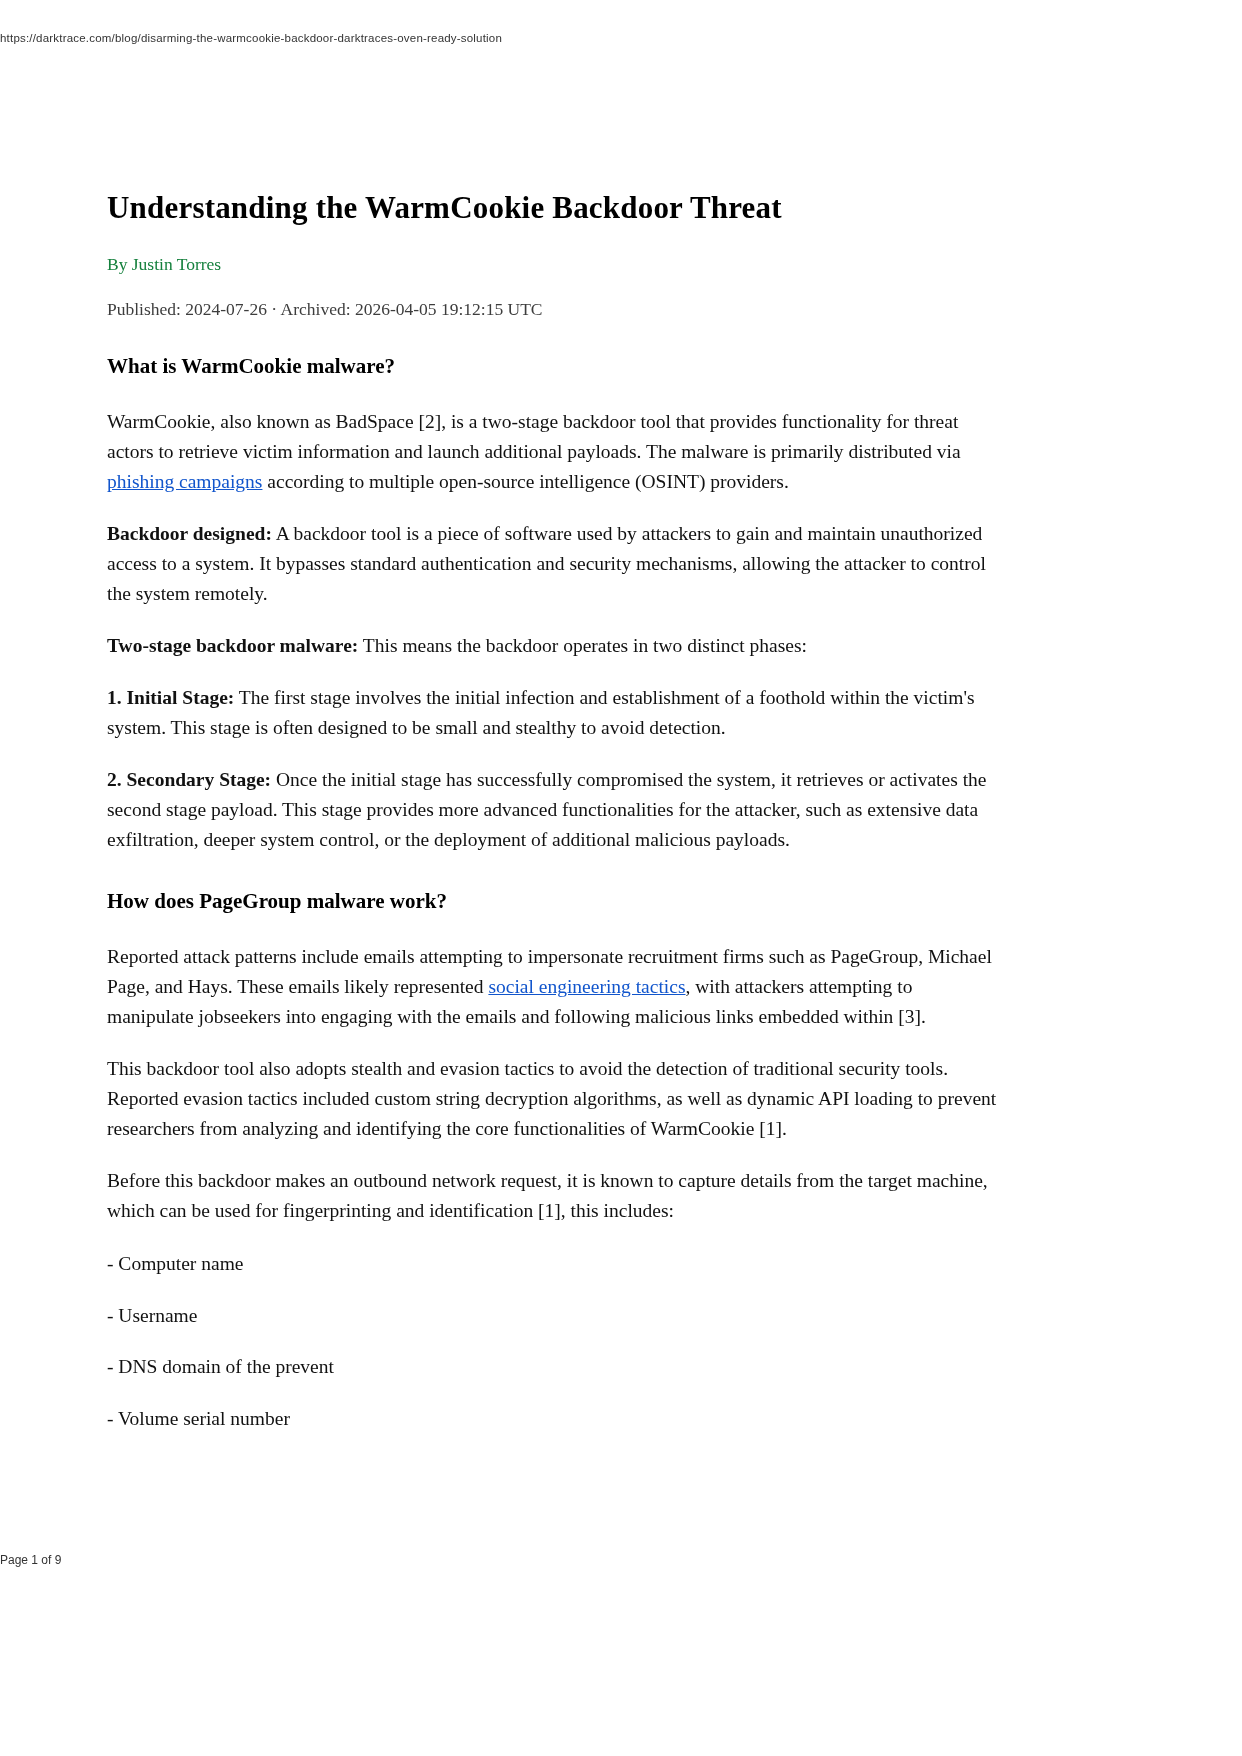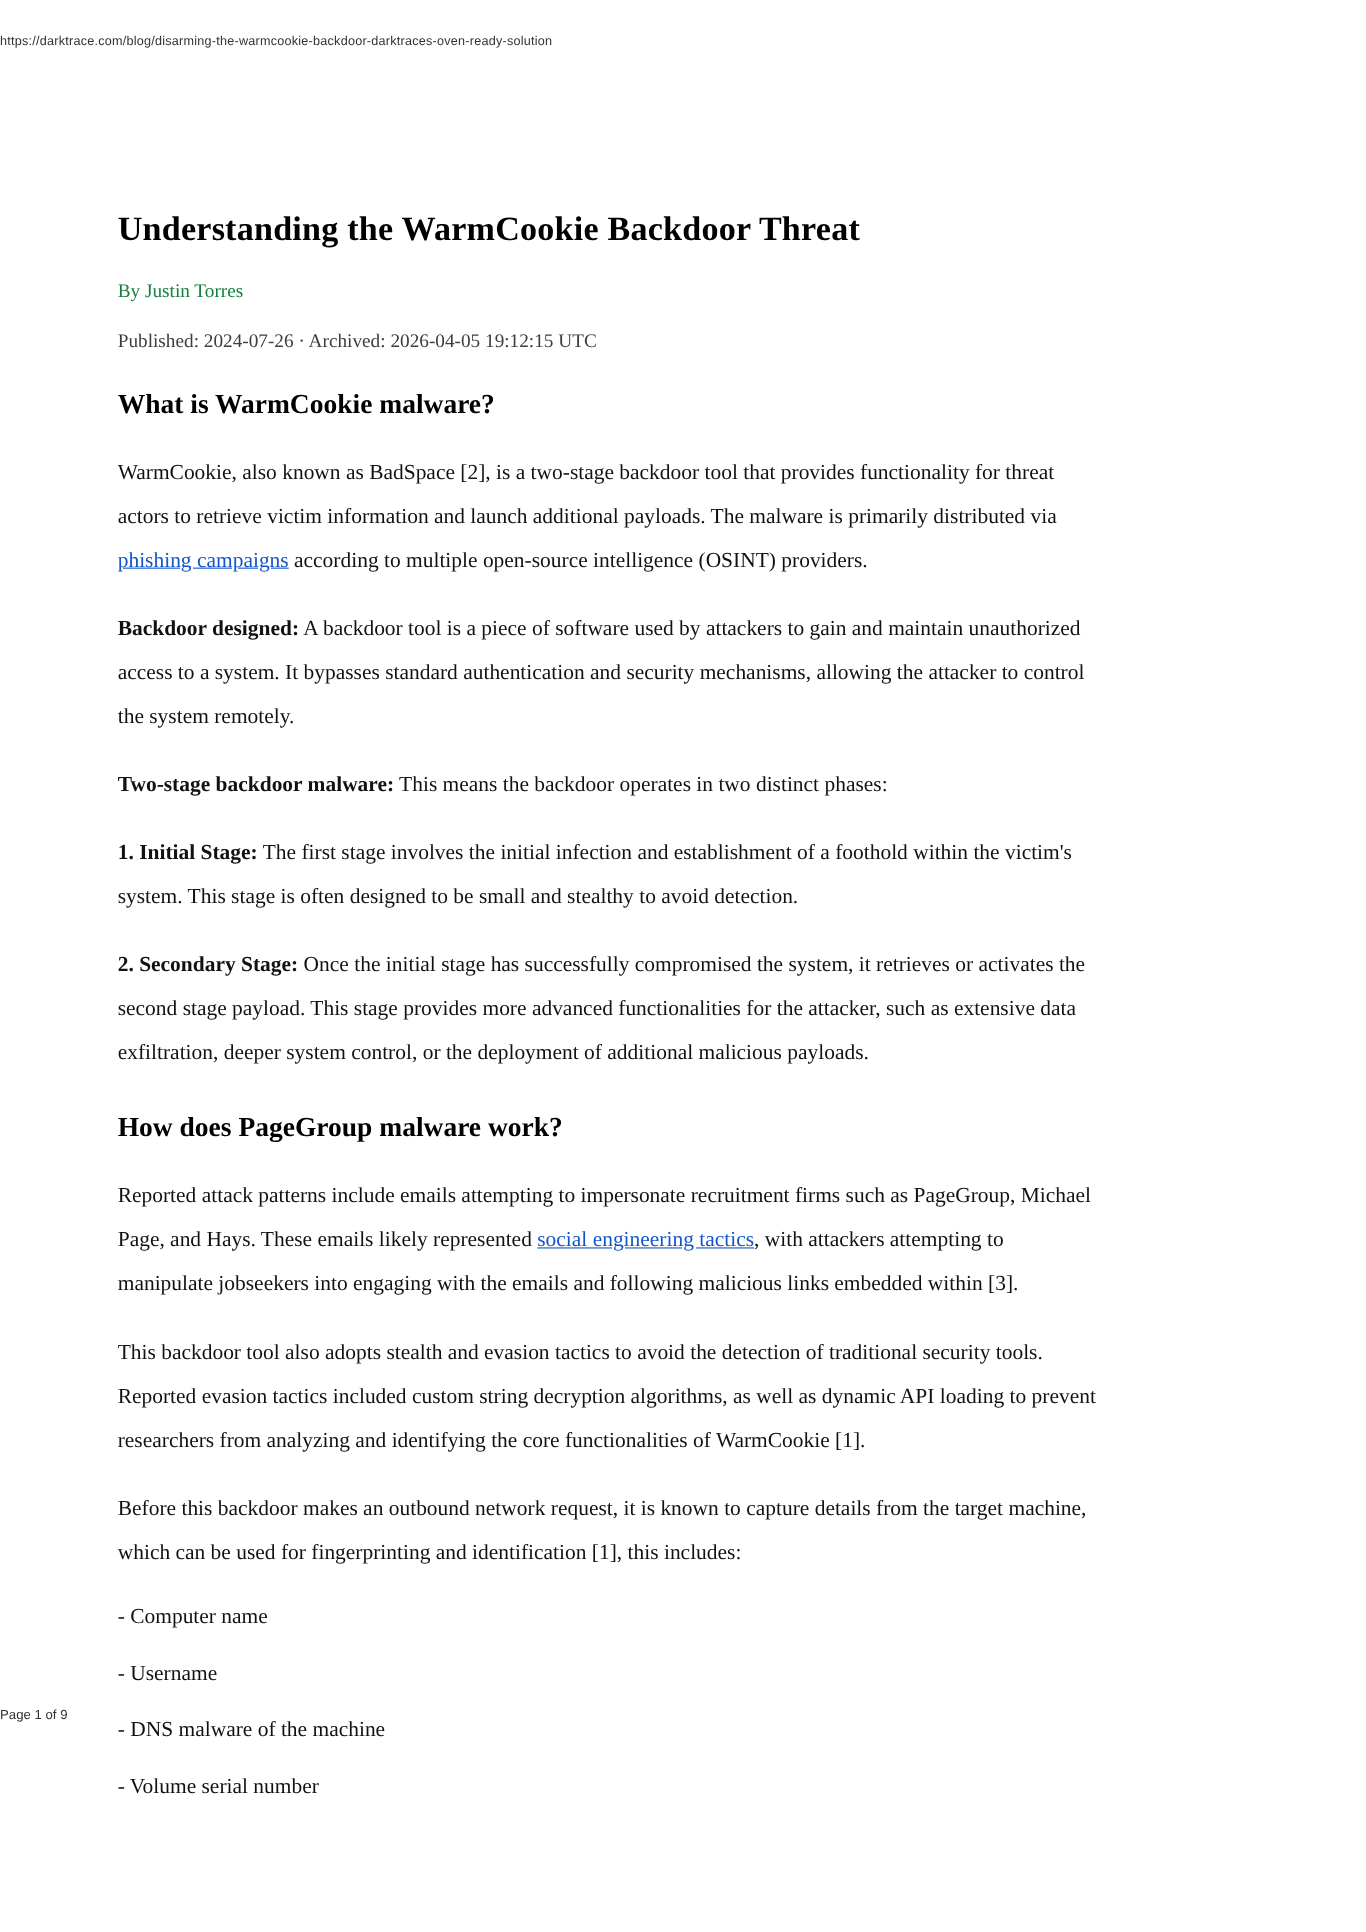--- a/index.html
+++ b/index.html
@@ -43,28 +43,28 @@
     font-size: 17.5px;
     color: #15803d;
     margin: 0 0 24px 0;
   }
   .published {
     font-size: 17.5px;
     color: #3d3d3d;
     margin: 0 0 30px 0;
   }
   h2.section-heading {
-    font-size: 25px;
+    font-size: 21px;
     font-weight: bold;
     color: #000000;
     margin: 34px 0 28px 0;
   }
   p.body-para {
     font-size: 19.5px;
-    line-height: 40px;
+    line-height: 30px;
     margin: 0 0 22px 0;
     color: #111111;
   }
   p.list-para {
     font-size: 19.5px;
     line-height: 31.5px;
     margin: 0 0 20px 0;
     color: #111111;
   }
   .bold-lead {
@@ -118,20 +118,20 @@
   <h2 class="section-heading">How does PageGroup malware work?</h2>
 
   <p class="body-para"><span>Reported attack patterns include emails attempting to impersonate recruitment firms such as PageGroup, Michael Page, and Hays. These emails likely represented </span><a class="inline-link">social engineering tactics</a><span>, with attackers attempting to manipulate jobseekers into engaging with the emails and following malicious links embedded within [3].</span></p>
 
   <p class="body-para">This backdoor tool also adopts stealth and evasion tactics to avoid the detection of traditional security tools. Reported evasion tactics included custom string decryption algorithms, as well as dynamic API loading to prevent researchers from analyzing and identifying the core functionalities of WarmCookie [1].</p>
 
   <p class="body-para">Before this backdoor makes an outbound network request, it is known to capture details from the target machine, which can be used for fingerprinting and identification [1], this includes:</p>
 
   <p class="list-para">- Computer name</p>
   <p class="list-para">- Username</p>
-  <p class="list-para">- DNS malware of the machine</p>
+  <p class="list-para">- DNS domain of the prevent</p>
   <p class="list-para">- Volume serial number</p>
 
 </div>
 
 <div class="page-footer">
   <span class="footer-text">Page 1 of 9</span>
 </div>
 
 </body></html>

